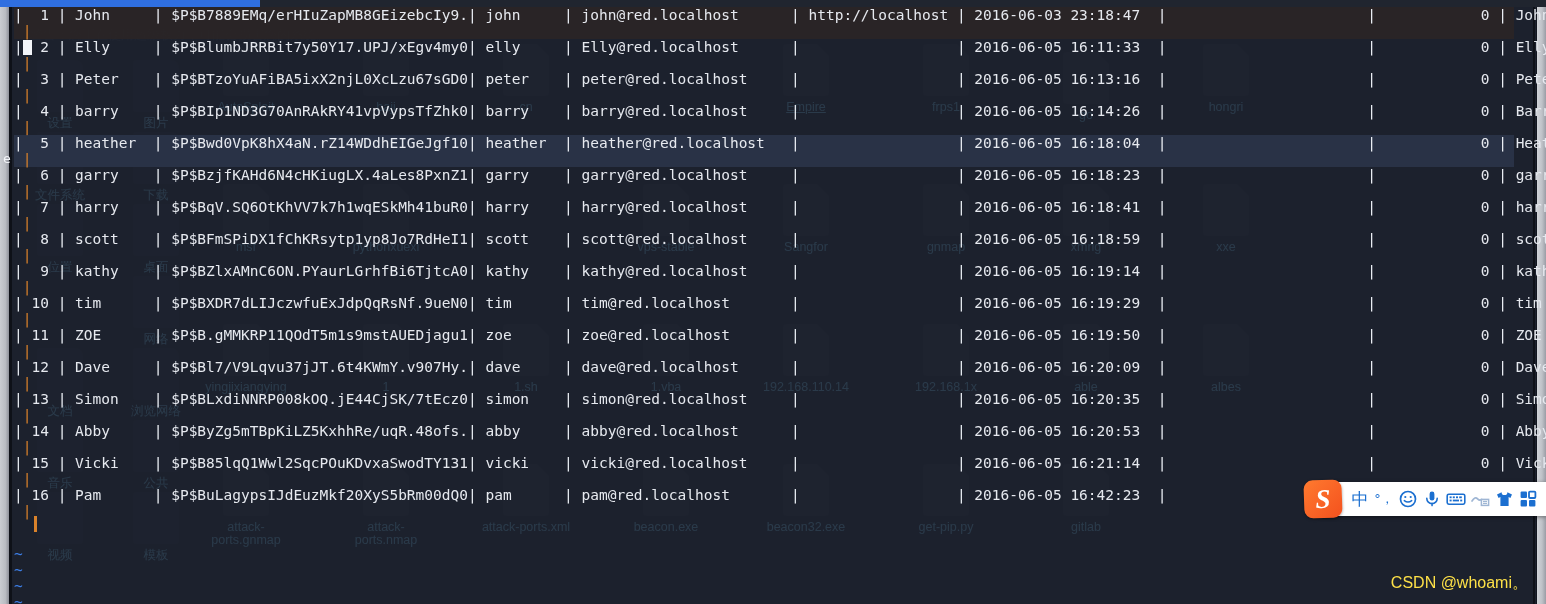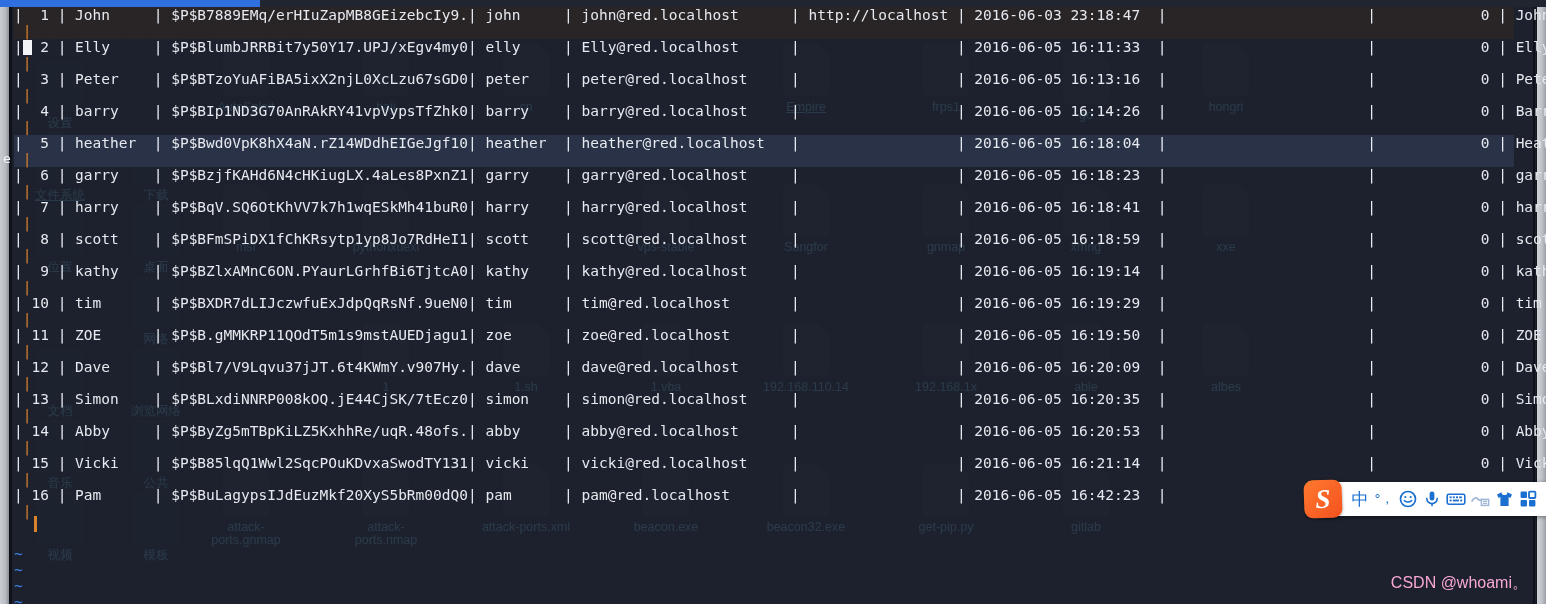--- a/index.html
+++ b/index.html
@@ -149,56 +149,58 @@
     color:#1b6fd0;
     display:flex;align-items:center;justify-content:center;
     width:24px;height:34px;font-size:17px;
     font-family:"DejaVu Sans",sans-serif;
   }
   #ime .pad{width:28px;height:34px;}
   .svgico{display:block;}
 
   #watermark{
     position:absolute;right:18px;bottom:10px;
-    color:#f9a8d4;font-size:16px;
+    color:#fde047;font-size:16px;
     font-family:"Liberation Sans",sans-serif;
     user-select:none;
   }
 </style>
 </head>
 <body>
 
 <div id="desktop">
     <div class="dsk-warn">警告：您正在使用超级权力，可能会损害您的系统。</div>
     <div class="dsk-icon folder" style="left: 14px; top: 60px;"><span class="glyph"></span><span>设置</span></div>
-    <div class="dsk-icon folder" style="left: 14px; top: 132px; text-decoration: underline;"><span class="glyph"></span><span>文件系统</span></div>
+    <div class="dsk-icon folder" style="left: 14px; top: 132px;"><span class="glyph"></span><span>文件系统</span></div>
     <div class="dsk-icon folder" style="left: 14px; top: 204px;"><span class="glyph"></span><span>位置</span></div>
     <div class="dsk-icon folder" style="left: 14px; top: 348px;"><span class="glyph"></span><span>文档</span></div>
     <div class="dsk-icon folder" style="left: 14px; top: 420px;"><span class="glyph"></span><span>音乐</span></div>
     <div class="dsk-icon folder" style="left: 14px; top: 492px;"><span class="glyph"></span><span>视频</span></div>
+    <div class="dsk-icon folder" style="left: 110px; top: 60px;"><span class="glyph"></span><span>图片</span></div>
     <div class="dsk-icon folder" style="left: 110px; top: 132px;"><span class="glyph"></span><span>下载</span></div>
     <div class="dsk-icon folder" style="left: 110px; top: 204px;"><span class="glyph"></span><span>桌面</span></div>
     <div class="dsk-icon folder" style="left: 110px; top: 276px;"><span class="glyph"></span><span>网络</span></div>
     <div class="dsk-icon folder" style="left: 110px; top: 348px;"><span class="glyph"></span><span>浏览网络</span></div>
     <div class="dsk-icon folder" style="left: 110px; top: 420px;"><span class="glyph"></span><span>公共</span></div>
     <div class="dsk-icon folder" style="left: 110px; top: 492px;"><span class="glyph"></span><span>模板</span></div>
     <div class="dsk-icon doc" style="left: 200px; top: 44px;"><span class="glyph"></span><span>AutoSploit</span></div>
     <div class="dsk-icon doc" style="left: 340px; top: 44px;"><span class="glyph"></span><span>baji</span></div>
     <div class="dsk-icon doc" style="left: 480px; top: 44px;"><span class="glyph"></span><span>cn</span></div>
     <div class="dsk-icon doc" style="left: 760px; top: 44px; text-decoration: underline;"><span class="glyph"></span><span>Empire</span></div>
     <div class="dsk-icon doc" style="left: 900px; top: 44px;"><span class="glyph"></span><span>frps1</span></div>
     <div class="dsk-icon doc" style="left: 1040px; top: 52px;"><span class="glyph"></span><span>go</span></div>
     <div class="dsk-icon doc" style="left: 1180px; top: 44px;"><span class="glyph"></span><span>hongri</span></div>
     <div class="dsk-icon doc" style="left: 200px; top: 184px;"><span class="glyph"></span><span>msf</span></div>
     <div class="dsk-icon doc" style="left: 340px; top: 184px;"><span class="glyph"></span><span>pythonxuexi</span></div>
     <div class="dsk-icon doc" style="left: 620px; top: 184px;"><span class="glyph"></span><span>vps-stable</span></div>
     <div class="dsk-icon doc" style="left: 760px; top: 184px;"><span class="glyph"></span><span>Sangfor</span></div>
     <div class="dsk-icon doc" style="left: 900px; top: 184px;"><span class="glyph"></span><span>gnmap</span></div>
     <div class="dsk-icon doc" style="left: 1040px; top: 184px;"><span class="glyph"></span><span>xmrig</span></div>
     <div class="dsk-icon doc" style="left: 1180px; top: 184px;"><span class="glyph"></span><span>xxe</span></div>
+    <div class="dsk-icon doc" style="left: 200px; top: 324px;"><span class="glyph"></span><span>yingjixiangying</span></div>
     <div class="dsk-icon doc" style="left: 340px; top: 324px;"><span class="glyph"></span><span>1</span></div>
     <div class="dsk-icon doc" style="left: 480px; top: 324px;"><span class="glyph"></span><span>1.sh</span></div>
     <div class="dsk-icon doc" style="left: 620px; top: 324px;"><span class="glyph"></span><span>1.vba</span></div>
     <div class="dsk-icon doc" style="left: 760px; top: 324px;"><span class="glyph"></span><span>192.168.110.14</span></div>
     <div class="dsk-icon doc" style="left: 900px; top: 324px;"><span class="glyph"></span><span>192.168.1x</span></div>
     <div class="dsk-icon doc" style="left: 1040px; top: 324px;"><span class="glyph"></span><span>able</span></div>
     <div class="dsk-icon doc" style="left: 1180px; top: 324px;"><span class="glyph"></span><span>albes</span></div>
     <div class="dsk-icon doc" style="left: 200px; top: 464px;"><span class="glyph"></span><span>attack-ports.gnmap</span></div>
     <div class="dsk-icon doc" style="left: 340px; top: 464px;"><span class="glyph"></span><span>attack-ports.nmap</span></div>
     <div class="dsk-icon doc" style="left: 480px; top: 464px;"><span class="glyph"></span><span>attack-ports.xml</span></div>

